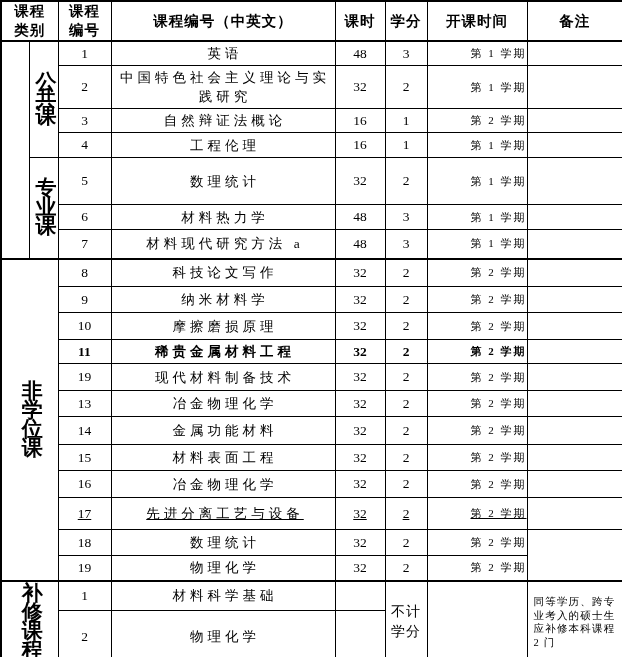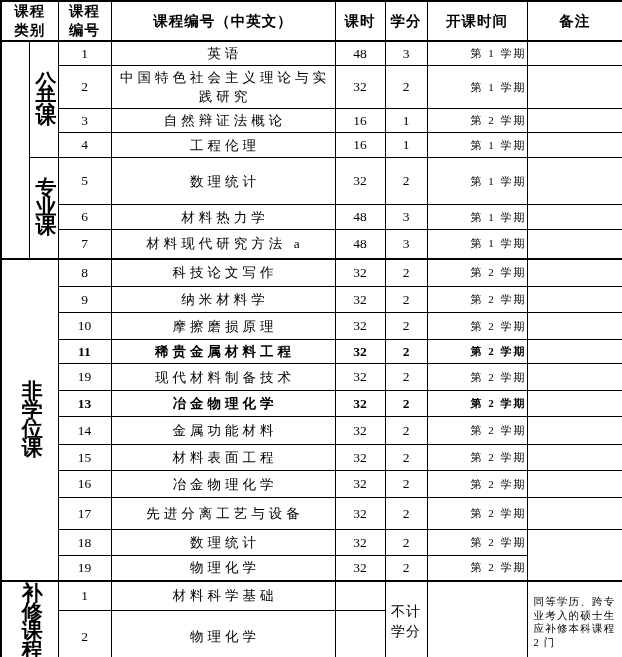--- a/index.html
+++ b/index.html
@@ -157,21 +157,21 @@
         <td class="rmk-empty" rowspan="1"></td>
       </tr>
       <tr style="height: 27px;">
         <td class="num">19</td>
         <td class="name">现代材料制备技术</td>
         <td class="num">32</td>
         <td class="num">2</td>
         <td class="sem">第 2 学期</td>
         <td class="rmk-empty" rowspan="1"></td>
       </tr>
-      <tr style="height: 26px; font-weight: bold;">
+      <tr style="height: 26px;">
         <td class="num">13</td>
         <td class="name">冶金物理化学</td>
         <td class="num">32</td>
         <td class="num">2</td>
         <td class="sem">第 2 学期</td>
         <td class="rmk-empty" rowspan="1"></td>
       </tr>
       <tr style="height: 28px; margin-left: 32px;">
         <td class="num">14</td>
         <td class="name">金属功能材料</td>
@@ -189,21 +189,21 @@
         <td class="rmk-empty" rowspan="1"></td>
       </tr>
       <tr style="height: 27px;">
         <td class="num">16</td>
         <td class="name">冶金物理化学</td>
         <td class="num">32</td>
         <td class="num">2</td>
         <td class="sem">第 2 学期</td>
         <td class="rmk-empty" rowspan="1"></td>
       </tr>
-      <tr style="height: 32px;">
+      <tr style="height: 32px; text-decoration: underline;">
         <td class="num">17</td>
         <td class="name">先进分离工艺与设备</td>
         <td class="num">32</td>
         <td class="num">2</td>
         <td class="sem">第 2 学期</td>
         <td class="rmk-empty" rowspan="1"></td>
       </tr>
       <tr style="height: 26px;">
         <td class="num">18</td>
         <td class="name">数理统计</td>

